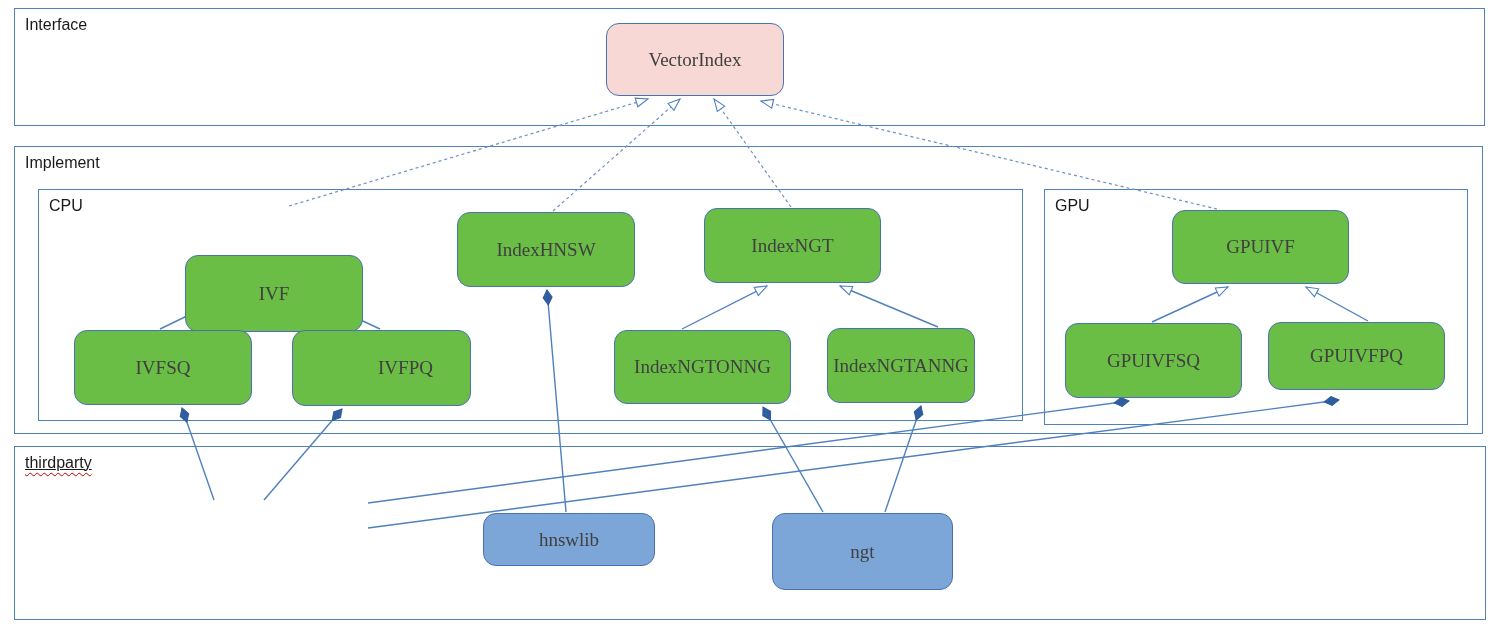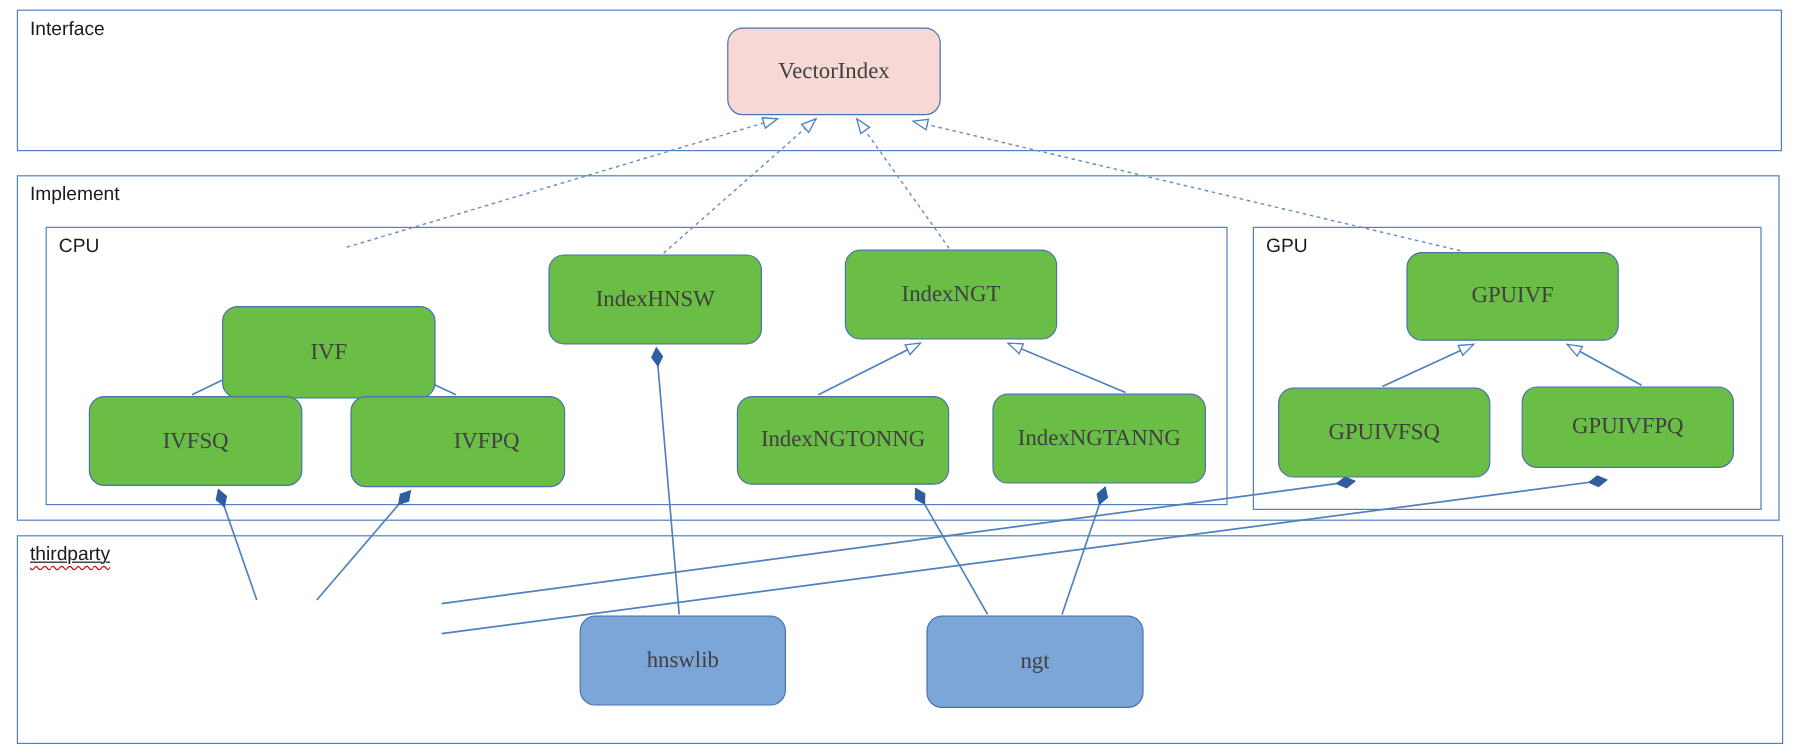--- a/index.html
+++ b/index.html
@@ -139,38 +139,38 @@
   </div>
 
   <div class="node green" style="left:292px;top:330px;width:179px;height:76px;padding-left:48px;">
     <span>IVFPQ</span>
   </div>
 
   <div class="node green" style="left:614px;top:330px;width:177px;height:74px;">
     <span>IndexNGTONNG</span>
   </div>
 
-  <div class="node green" style="left:827px;top:328px;width:178px;height:75px;">
+  <div class="node green" style="left:827px;top:328px;width:148px;height:75px;">
     <span>IndexNGTANNG</span>
   </div>
 
   <div class="node green" style="left:1172px;top:210px;width:177px;height:74px;">
     <span>GPUIVF</span>
   </div>
 
   <div class="node green" style="left:1065px;top:323px;width:177px;height:75px;">
     <span>GPUIVFSQ</span>
   </div>
 
   <div class="node green" style="left:1268px;top:322px;width:177px;height:68px;">
     <span>GPUIVFPQ</span>
   </div>
 
 
-  <div class="node blue" style="left:483px;top:513px;width:172px;height:75px;">
+  <div class="node blue" style="left:483px;top:513px;width:172px;height:53px;">
     <span>hnswlib</span>
   </div>
 
   <div class="node blue" style="left:772px;top:513px;width:181px;height:77px;">
     <span>ngt</span>
   </div>
 
 </div>
 
 </body></html>

